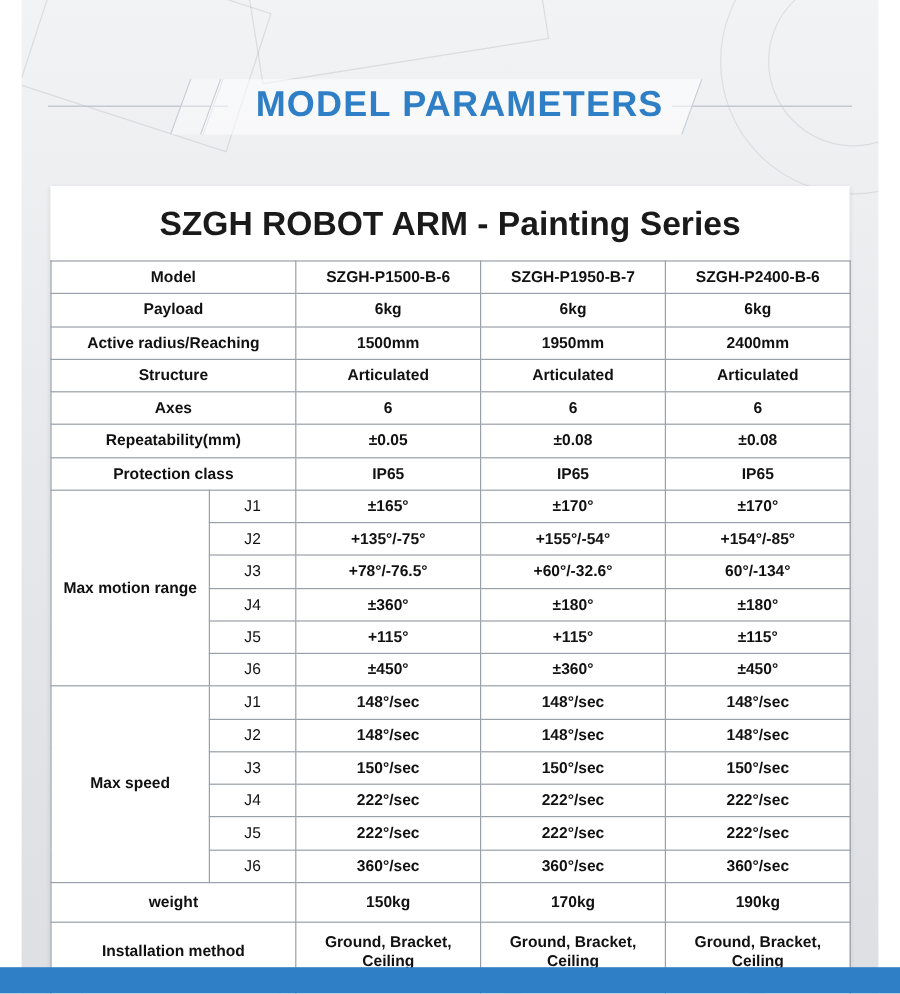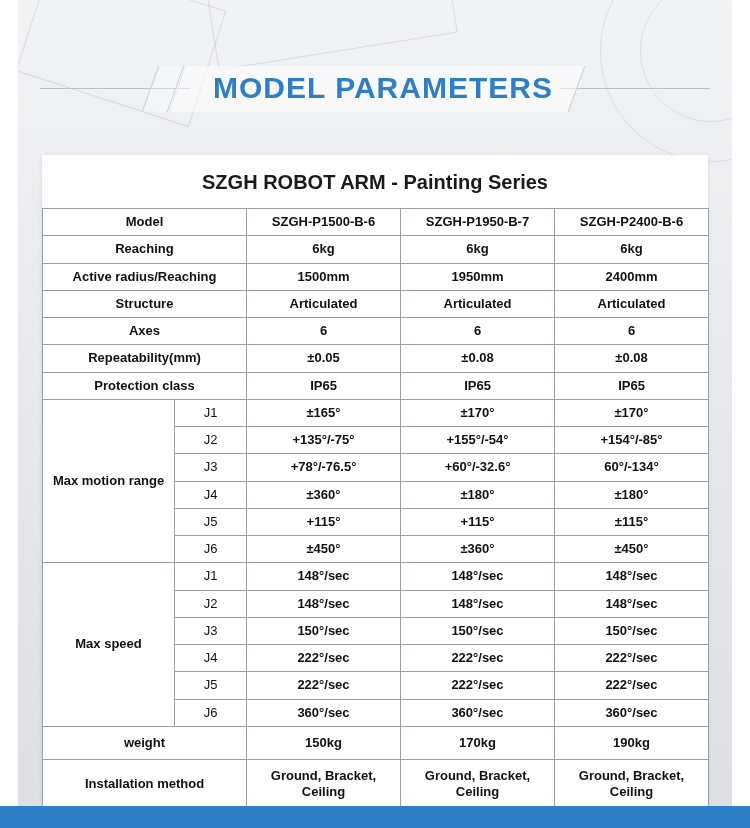--- a/index.html
+++ b/index.html
@@ -110,21 +110,21 @@
   .card {
     position: absolute;
     left: 42px;
     top: 155px;
     width: 666px;
     background: #ffffff;
     box-shadow: 0 1px 4px rgba(0,0,0,0.10);
   }
   .card-title {
     text-align: center;
-    font-size: 20px;
+    font-size: 28px;
     font-weight: bold;
     color: #1a1a1a;
     padding: 16px 0 14px 0;
   }
   table.spec {
     width: 100%;
     border-collapse: collapse;
     table-layout: fixed;
   }
   table.spec td {
@@ -199,21 +199,21 @@
       <tbody>
 
         <tr>
           <td class="label model-head" colspan="2">Model</td>
           <td class="model-head">SZGH-P1500-B-6</td>
           <td class="model-head">SZGH-P1950-B-7</td>
           <td class="model-head">SZGH-P2400-B-6</td>
         </tr>
 
         <tr>
-          <td class="label" colspan="2">Reaching</td>
+          <td class="label" colspan="2">Payload</td>
           <td class="val">6kg</td>
           <td class="val">6kg</td>
           <td class="val">6kg</td>
         </tr>
         <tr>
           <td class="label" colspan="2">Active radius/Reaching</td>
           <td class="val">1500mm</td>
           <td class="val">1950mm</td>
           <td class="val">2400mm</td>
         </tr>

